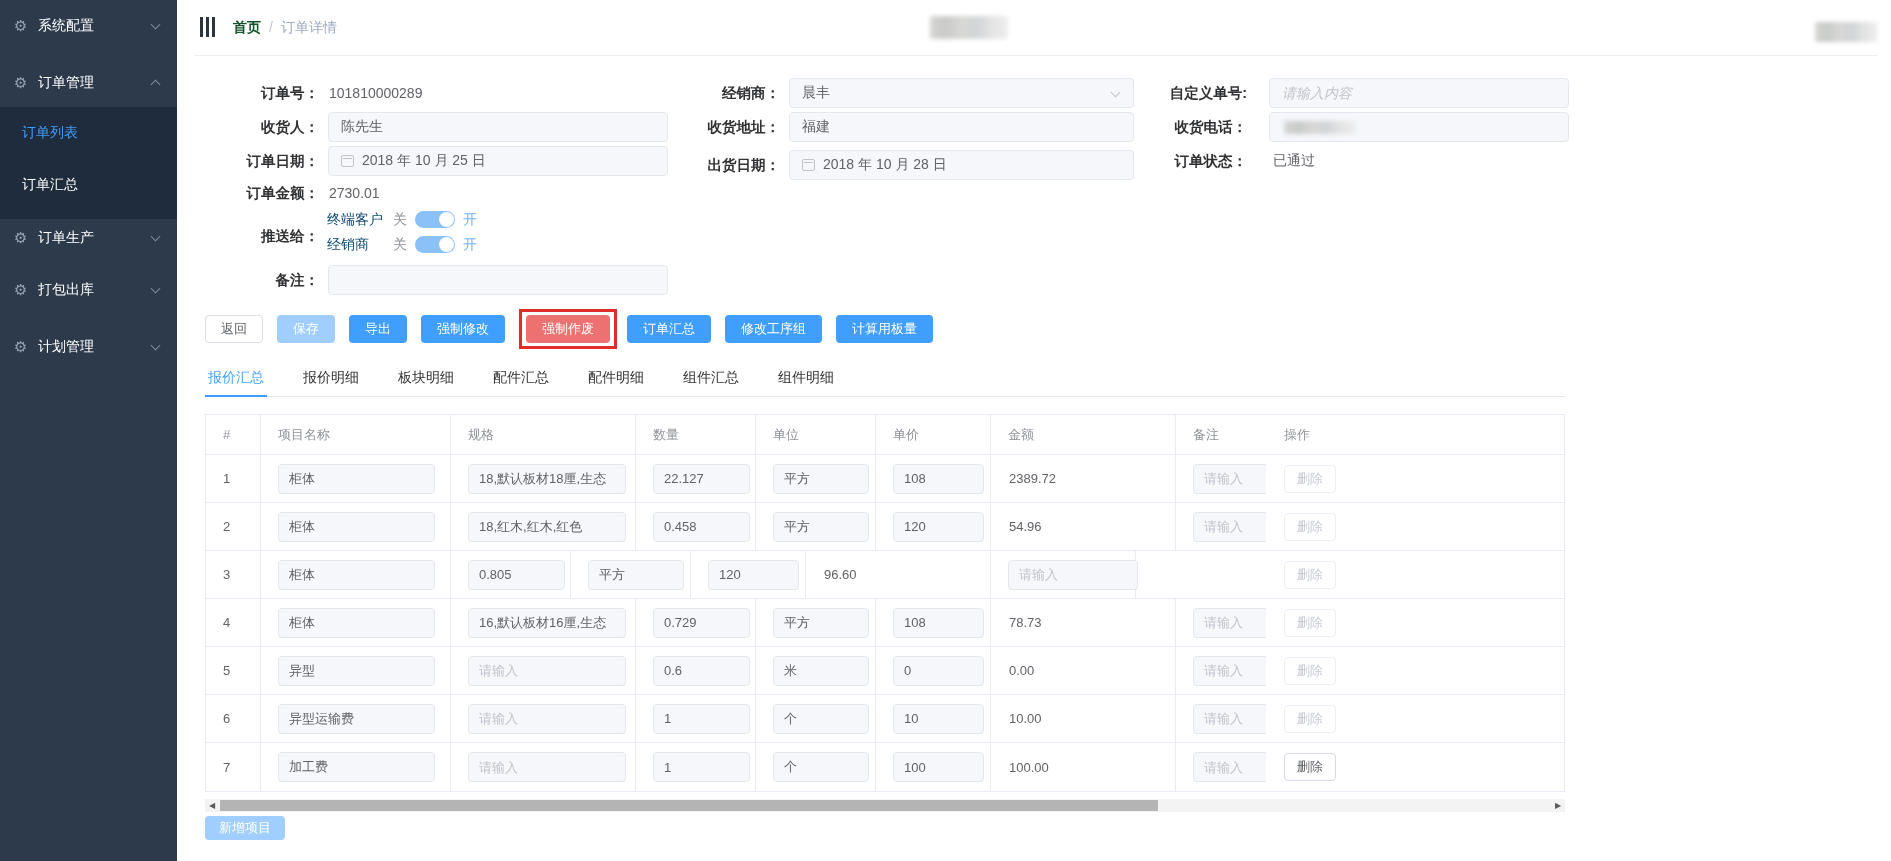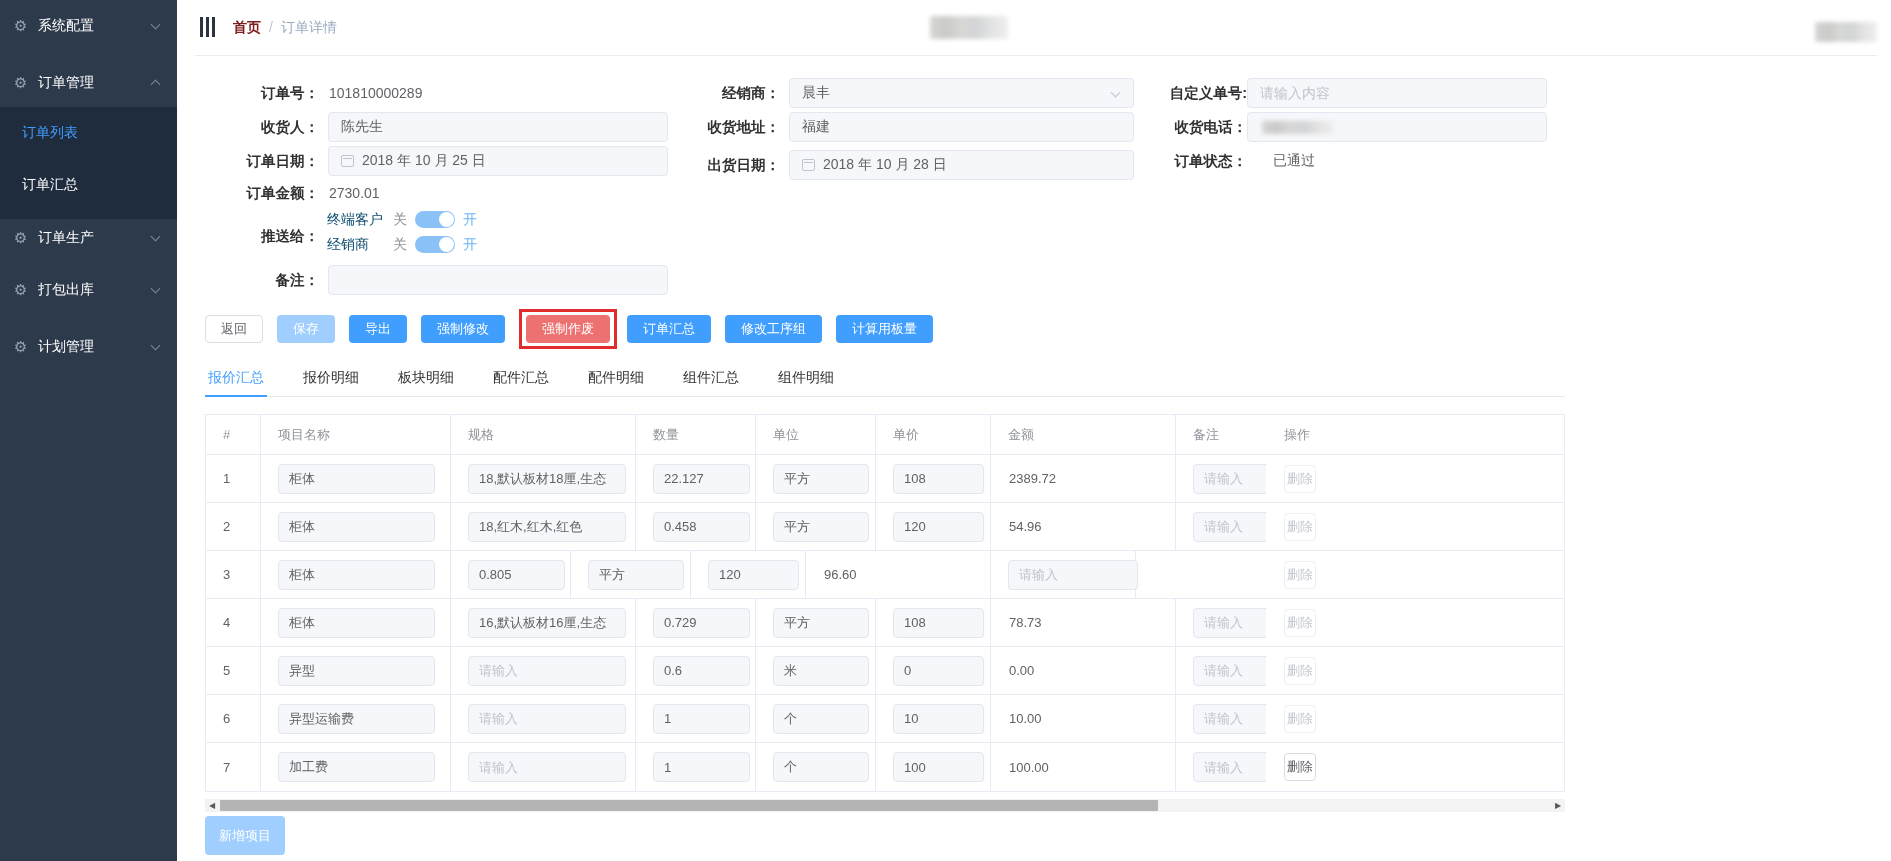--- a/index.html
+++ b/index.html
@@ -20,21 +20,21 @@
   .sub-item { height:52px; display:flex; align-items:center; padding-left:22px; font-size:14px;
     color:#fff; cursor:pointer; }
   .sub-item.active { color:#409eff; }
 
   
   .main { position:absolute; left:177px; top:0; width:1714px; height:861px; background:#fff; }
 
   .hamburger { position:absolute; left:23px; top:17px; width:20px; height:20px; display:flex; gap:3px; cursor:pointer; }
   .hamburger i { width:3px; height:20px; background:#2c3441; }
   .breadcrumb { position:absolute; left:56px; top:19px; font-size:14px; display:flex; gap:8px; }
-  .bc-home { color:#7f1d1d; font-weight:bold; cursor:pointer; }
+  .bc-home { color:#14532d; font-weight:bold; cursor:pointer; }
   .bc-sep { color:#c0c4cc; }
   .bc-cur { color:#9aabc2; }
   .redact { filter:blur(2px); border-radius:2px;
     background:linear-gradient(90deg,#d6d6d4 0%,#c9cbc9 20%,#d8d8d6 40%,#d2d4d6 60%,#e4e4e4 80%,#eeeeee 100%); }
   .redact.top-center { position:absolute; left:753px; top:16px; width:78px; height:23px; }
   .redact.top-right  { position:absolute; left:1638px; top:22px; width:62px; height:20px; }
   .head-divider { position:absolute; left:18px; top:55px; width:1682px; border-top:1px solid #e9ecf1; }
 
   
   .field { position:absolute; height:30px; display:flex; align-items:center; }
@@ -43,21 +43,21 @@
   .c2 { left:455px; } .c2 .lab { width:148px; }
   .c3 { left:930px; } .c3 .lab { width:140px; }
   .val { color:#606266; font-size:14px; margin-left:10px; }
   .inp, .fk-input {
     margin-left:9px; height:30px; background:#f5f7fa; border:1px solid #e3e7ef; border-radius:4px;
     font-size:14px; color:#606266; padding:0 12px; outline:none;
     display:flex; align-items:center; position:relative; }
   input.inp { display:inline-block; font-family:inherit; }
   input.inp::placeholder { color:#c0c4cc; }
   .w-c1 { width:340px; } .w-c2 { width:345px; } .w-c3 { width:300px; }
-  .c3 .inp, .c3 .fk-input { margin-left:0; }
+  .c3 .inp, .c3 .fk-input { margin-left:22px;font-style:italic; }
   .caret { width:7px; height:7px; border-right:1.4px solid #c0c4cc; border-bottom:1.4px solid #c0c4cc;
     transform:rotate(45deg); position:absolute; right:14px; top:10px; }
   .cal-icon { width:13px; height:12px; border:1px solid #c0c4cc; border-radius:2px; margin-right:8px; position:relative; flex:none; }
   .cal-icon::before { content:""; position:absolute; left:1px; right:1px; top:2px; border-top:1px solid #c0c4cc; }
   .phone-redact { width:72px; height:13px; margin-left:2px; }
 
   .push-block { position:absolute; left:150px; top:207px; }
   .push-row { display:flex; align-items:center; height:25px; font-size:14px; }
   .push-name { color:#0c4a6e; width:66px; }
   .sw-off { color:#909399; margin-right:8px; }
@@ -96,31 +96,31 @@
     color:#606266; padding:0 10px; outline:none; font-family:inherit; }
   .t-inp::placeholder { color:#c0c4cc; }
   .i-name{width:157px}.i-spec{width:158px}.i-qty{width:97px}.i-unit{width:96px}.i-price{width:91px}.i-note{width:130px}
   .amount-txt { padding-left:1px; }
 
   .op-overlay { position:absolute; left:1060px; top:0; width:298px; height:100%; background:#fff; z-index:3; }
   .op-head { height:40px; display:flex; align-items:center; color:#909399; padding-left:18px;
     border-bottom:1px solid #e8ebf3; }
   .op-row { height:48px; display:flex; align-items:center; padding-left:18px; border-bottom:1px solid #e8ebf3; }
   .op-row:last-child { border-bottom:none; }
-  .del-btn { height:28px; padding:0 2px; background:#fff; border-radius:4px; font-size:13px; cursor:pointer; font-family:Liberation Serif, serif; }
+  .del-btn { height:28px; padding:0 12px; background:#fff; border-radius:4px; font-size:13px; cursor:pointer; font-family:Liberation Serif, serif; }
   .del-btn.disabled { color:#c4c8d0; border:1px solid #eceff5; cursor:not-allowed; }
   .del-btn.enabled  { color:#606266; border:1px solid #d7dae2; }
 
   
   .hscroll { position:absolute; left:28px; top:799px; width:1360px; height:13px; background:#f3f3f3; }
   .hs-arrow { position:absolute; top:0; width:14px; height:13px; display:flex; align-items:center; justify-content:center;
     font-size:8px; color:#5a5a5a; cursor:pointer; }
   .hs-arrow.left{left:0;} .hs-arrow.right{right:0;}
   .hs-thumb { position:absolute; left:15px; top:1px; width:938px; height:11px; background:#b4b4b4; border-radius:1px; cursor:grab; }
-  .add-btn { position:absolute; left:28px; top:816px; height:39px; padding:0 14px; background:#a0cfff; color:#fff;
+  .add-btn { position:absolute; left:28px; top:816px; height:24px; padding:0 14px; background:#a0cfff; color:#fff;
     border:none; border-radius:4px; font-size:13px; cursor:not-allowed; font-family:inherit; }
 </style>
 </head>
 <body>
 
 <aside class="sidebar">
   <div class="side-item" style="top:8px">
     <span class="gear">⚙</span>
     <span class="s-label">系统配置</span>
     <i class="chev down"></i>

